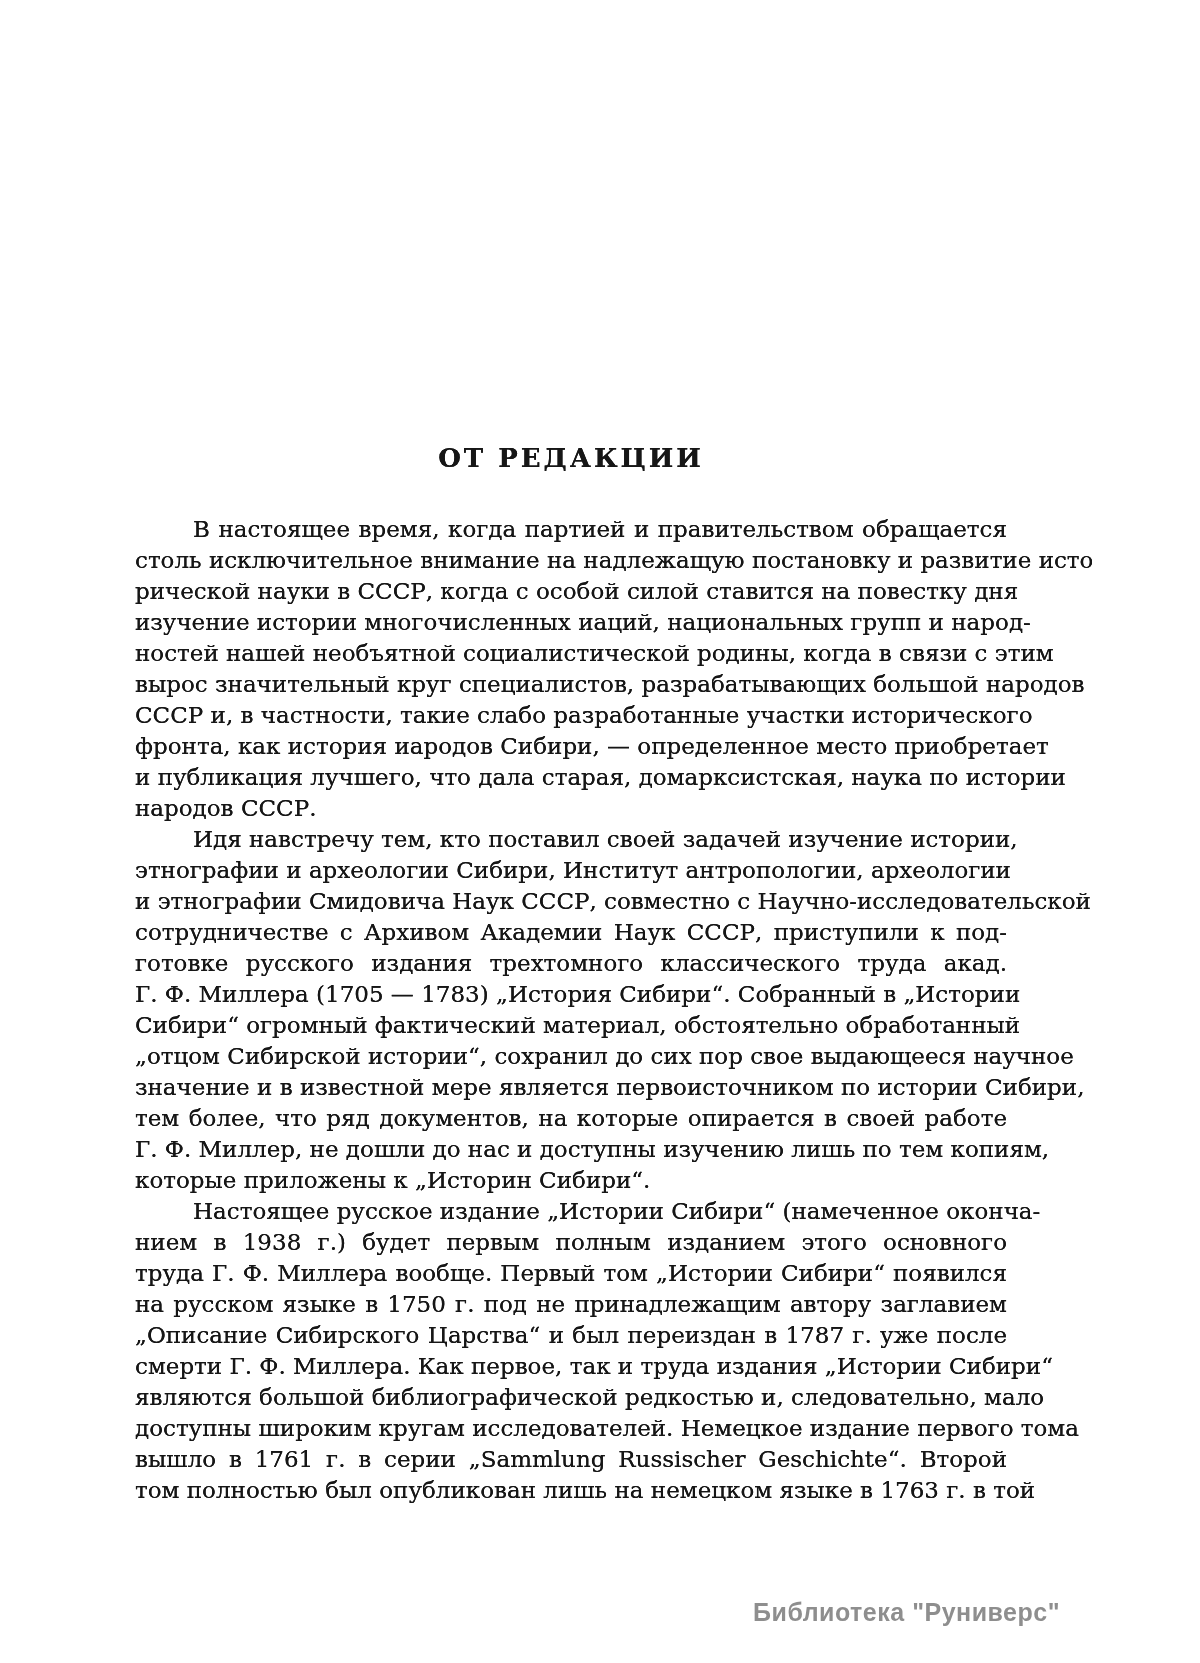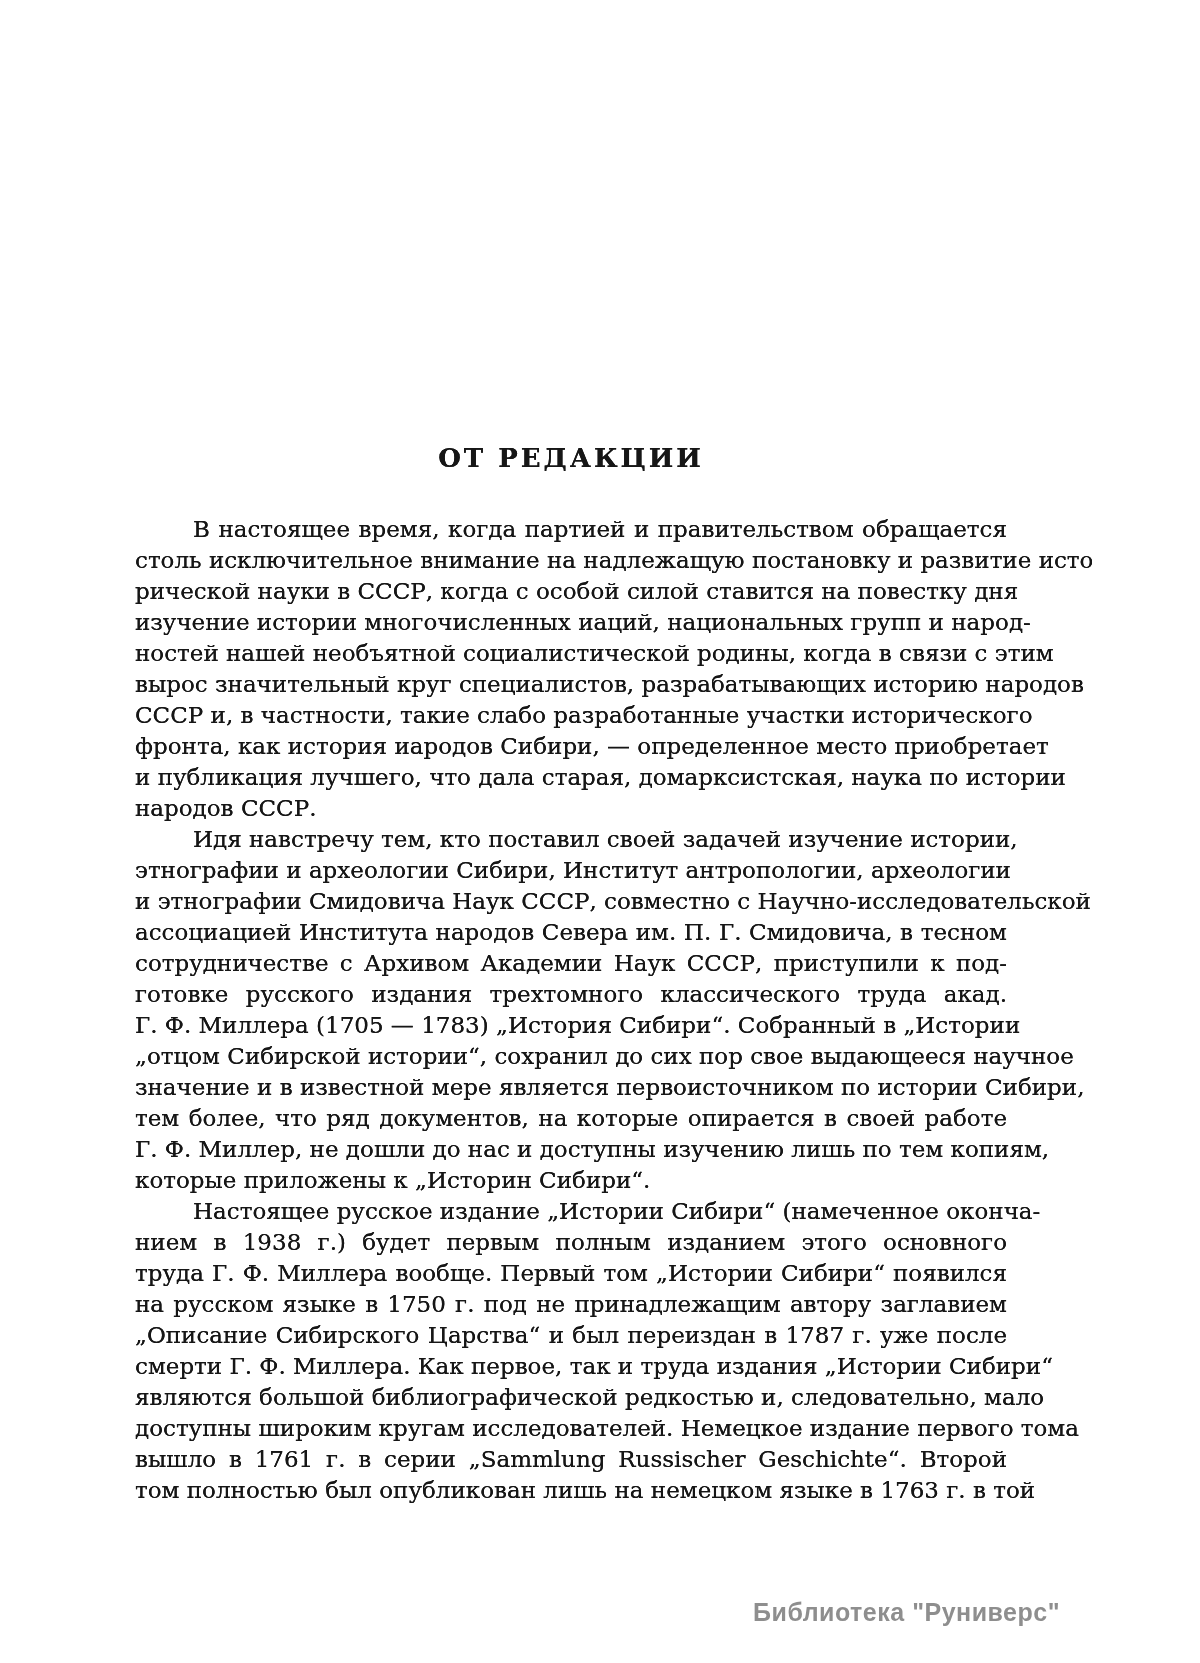--- a/index.html
+++ b/index.html
@@ -66,34 +66,34 @@
 <div class="sheet">
   <div class="page-title">ОТ РЕДАКЦИИ</div>
 
   <div class="text-block">
       <div class="para">
         <div class="line first">В настоящее время, когда партией и правительством обращается</div>
         <div class="line">столь исключительное внимание на надлежащую постановку и развитие исто-</div>
         <div class="line">рической науки в СССР, когда с особой силой ставится на повестку дня</div>
         <div class="line">изучение истории многочисленных иаций, национальных групп и народ-</div>
         <div class="line">ностей нашей необъятной социалистической родины, когда в связи с этим</div>
-        <div class="line">вырос значительный круг специалистов, разрабатывающих историю народов</div>
+        <div class="line">вырос значительный круг специалистов, разрабатывающих большой народов</div>
         <div class="line">СССР и, в частности, такие слабо разработанные участки исторического</div>
         <div class="line">фронта, как история иародов Сибири, — определенное место приобретает</div>
         <div class="line">и публикация лучшего, что дала старая, домарксистская, наука по истории</div>
         <div class="line last">народов СССР.</div>
       </div>
       <div class="para">
         <div class="line first">Идя навстречу тем, кто поставил своей задачей изучение истории,</div>
         <div class="line">этнографии и археологии Сибири, Институт антропологии, археологии</div>
         <div class="line">и этнографии Смидовича Наук СССР, совместно с Научно-исследовательской</div>
-        <div class="line">ассоциацией Института народов Севера им. П. Г. Смидовича, в тесном</div>
         <div class="line">сотрудничестве с Архивом Академии Наук СССР, приступили к под-</div>
         <div class="line">готовке русского издания трехтомного классического труда акад.</div>
         <div class="line">Г. Ф. Миллера (1705 — 1783) „История Сибири“. Собранный в „Истории</div>
+        <div class="line">Сибири“ огромный фактический материал, обстоятельно обработанный</div>
         <div class="line">„отцом Сибирской истории“, сохранил до сих пор свое выдающееся научное</div>
         <div class="line">значение и в известной мере является первоисточником по истории Сибири,</div>
         <div class="line">тем более, что ряд документов, на которые опирается в своей работе</div>
         <div class="line">Г. Ф. Миллер, не дошли до нас и доступны изучению лишь по тем копиям,</div>
         <div class="line last">которые приложены к „Историн Сибири“.</div>
       </div>
       <div class="para">
         <div class="line first">Настоящее русское издание „Истории Сибири“ (намеченное оконча-</div>
         <div class="line">нием в 1938 г.) будет первым полным изданием этого основного</div>
         <div class="line">труда Г. Ф. Миллера вообще. Первый том „Истории Сибири“ появился</div>

